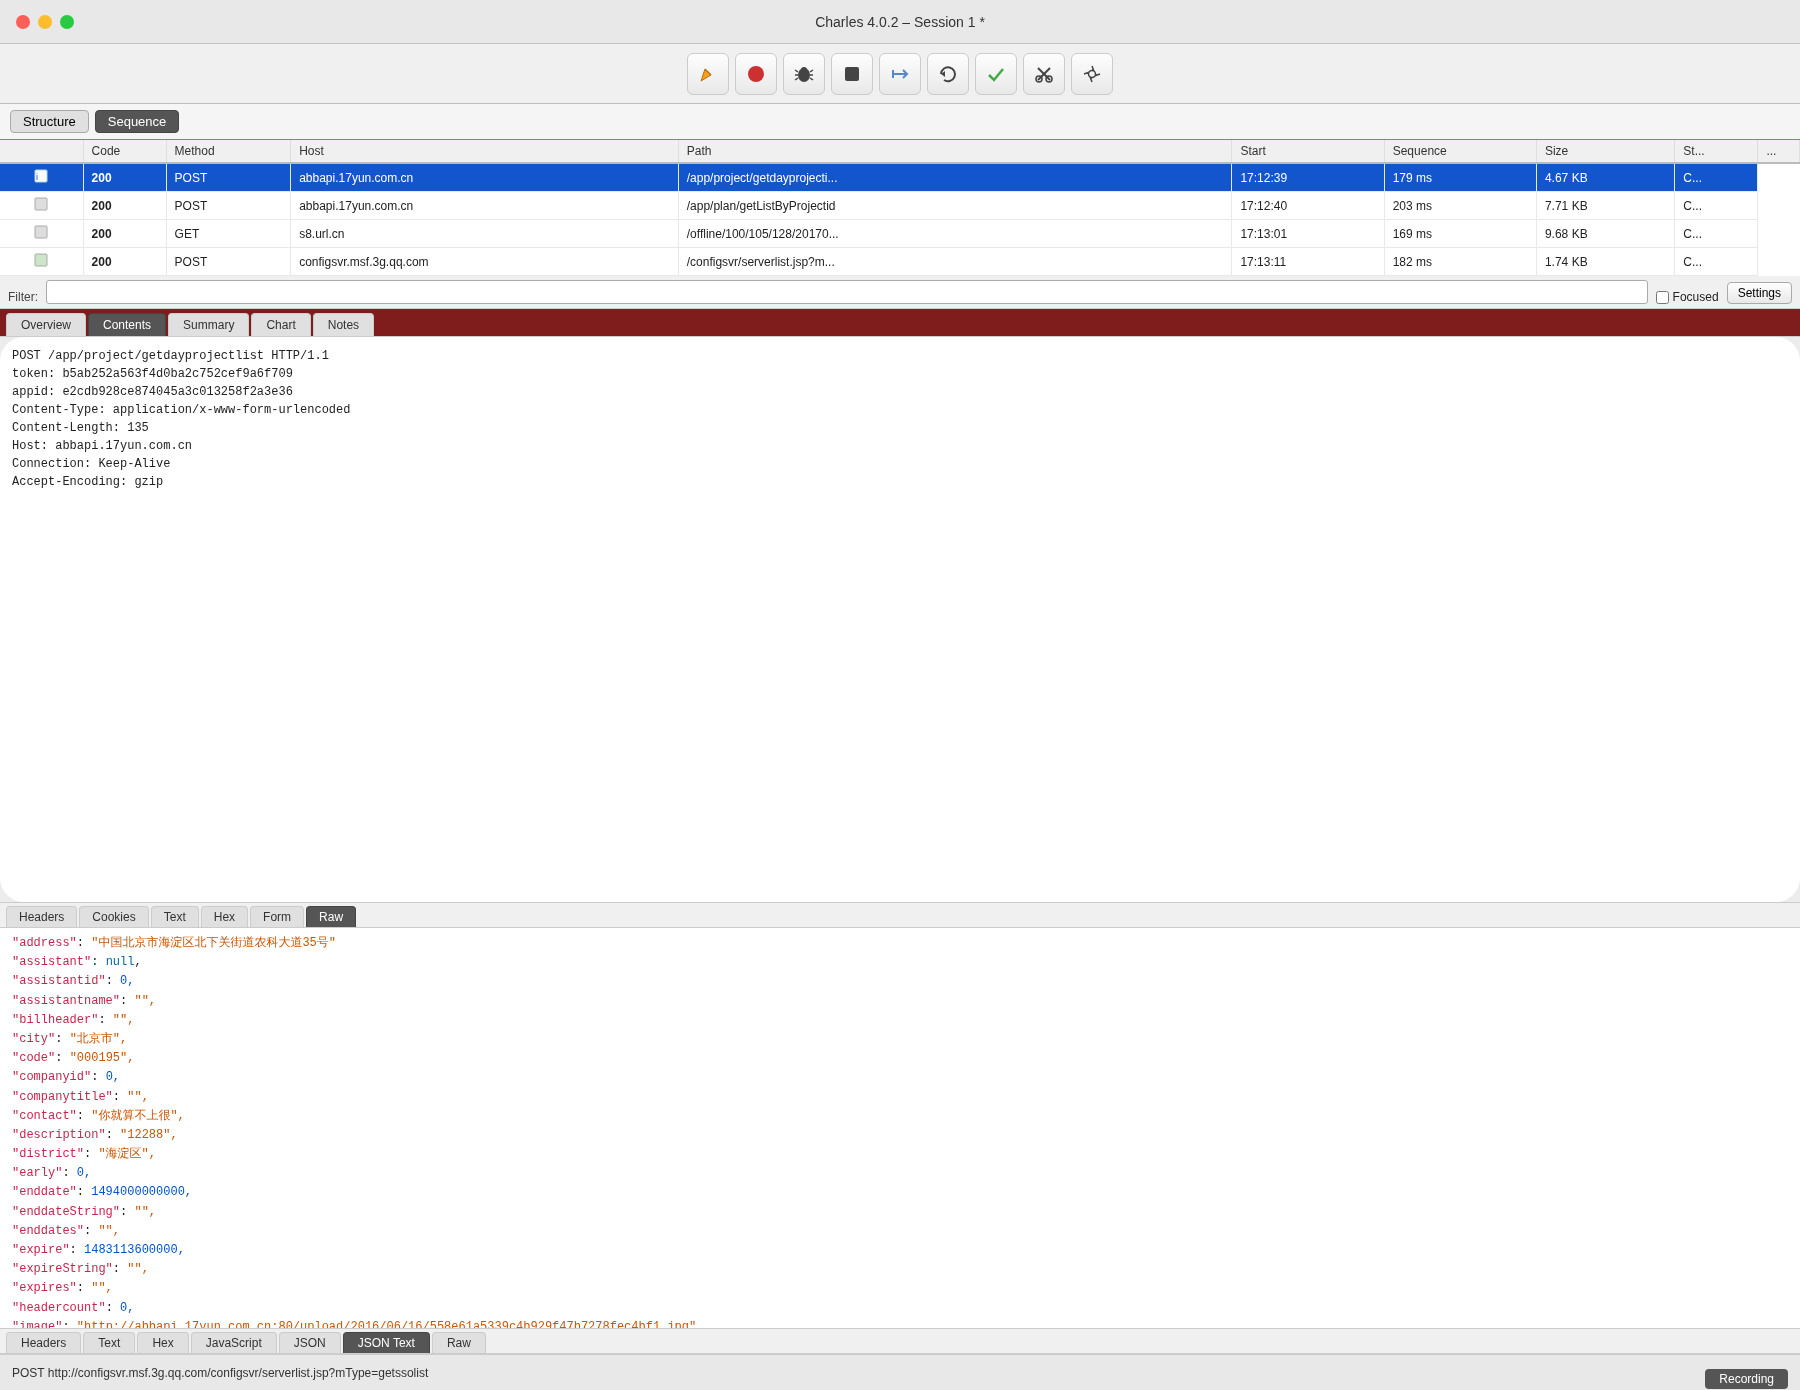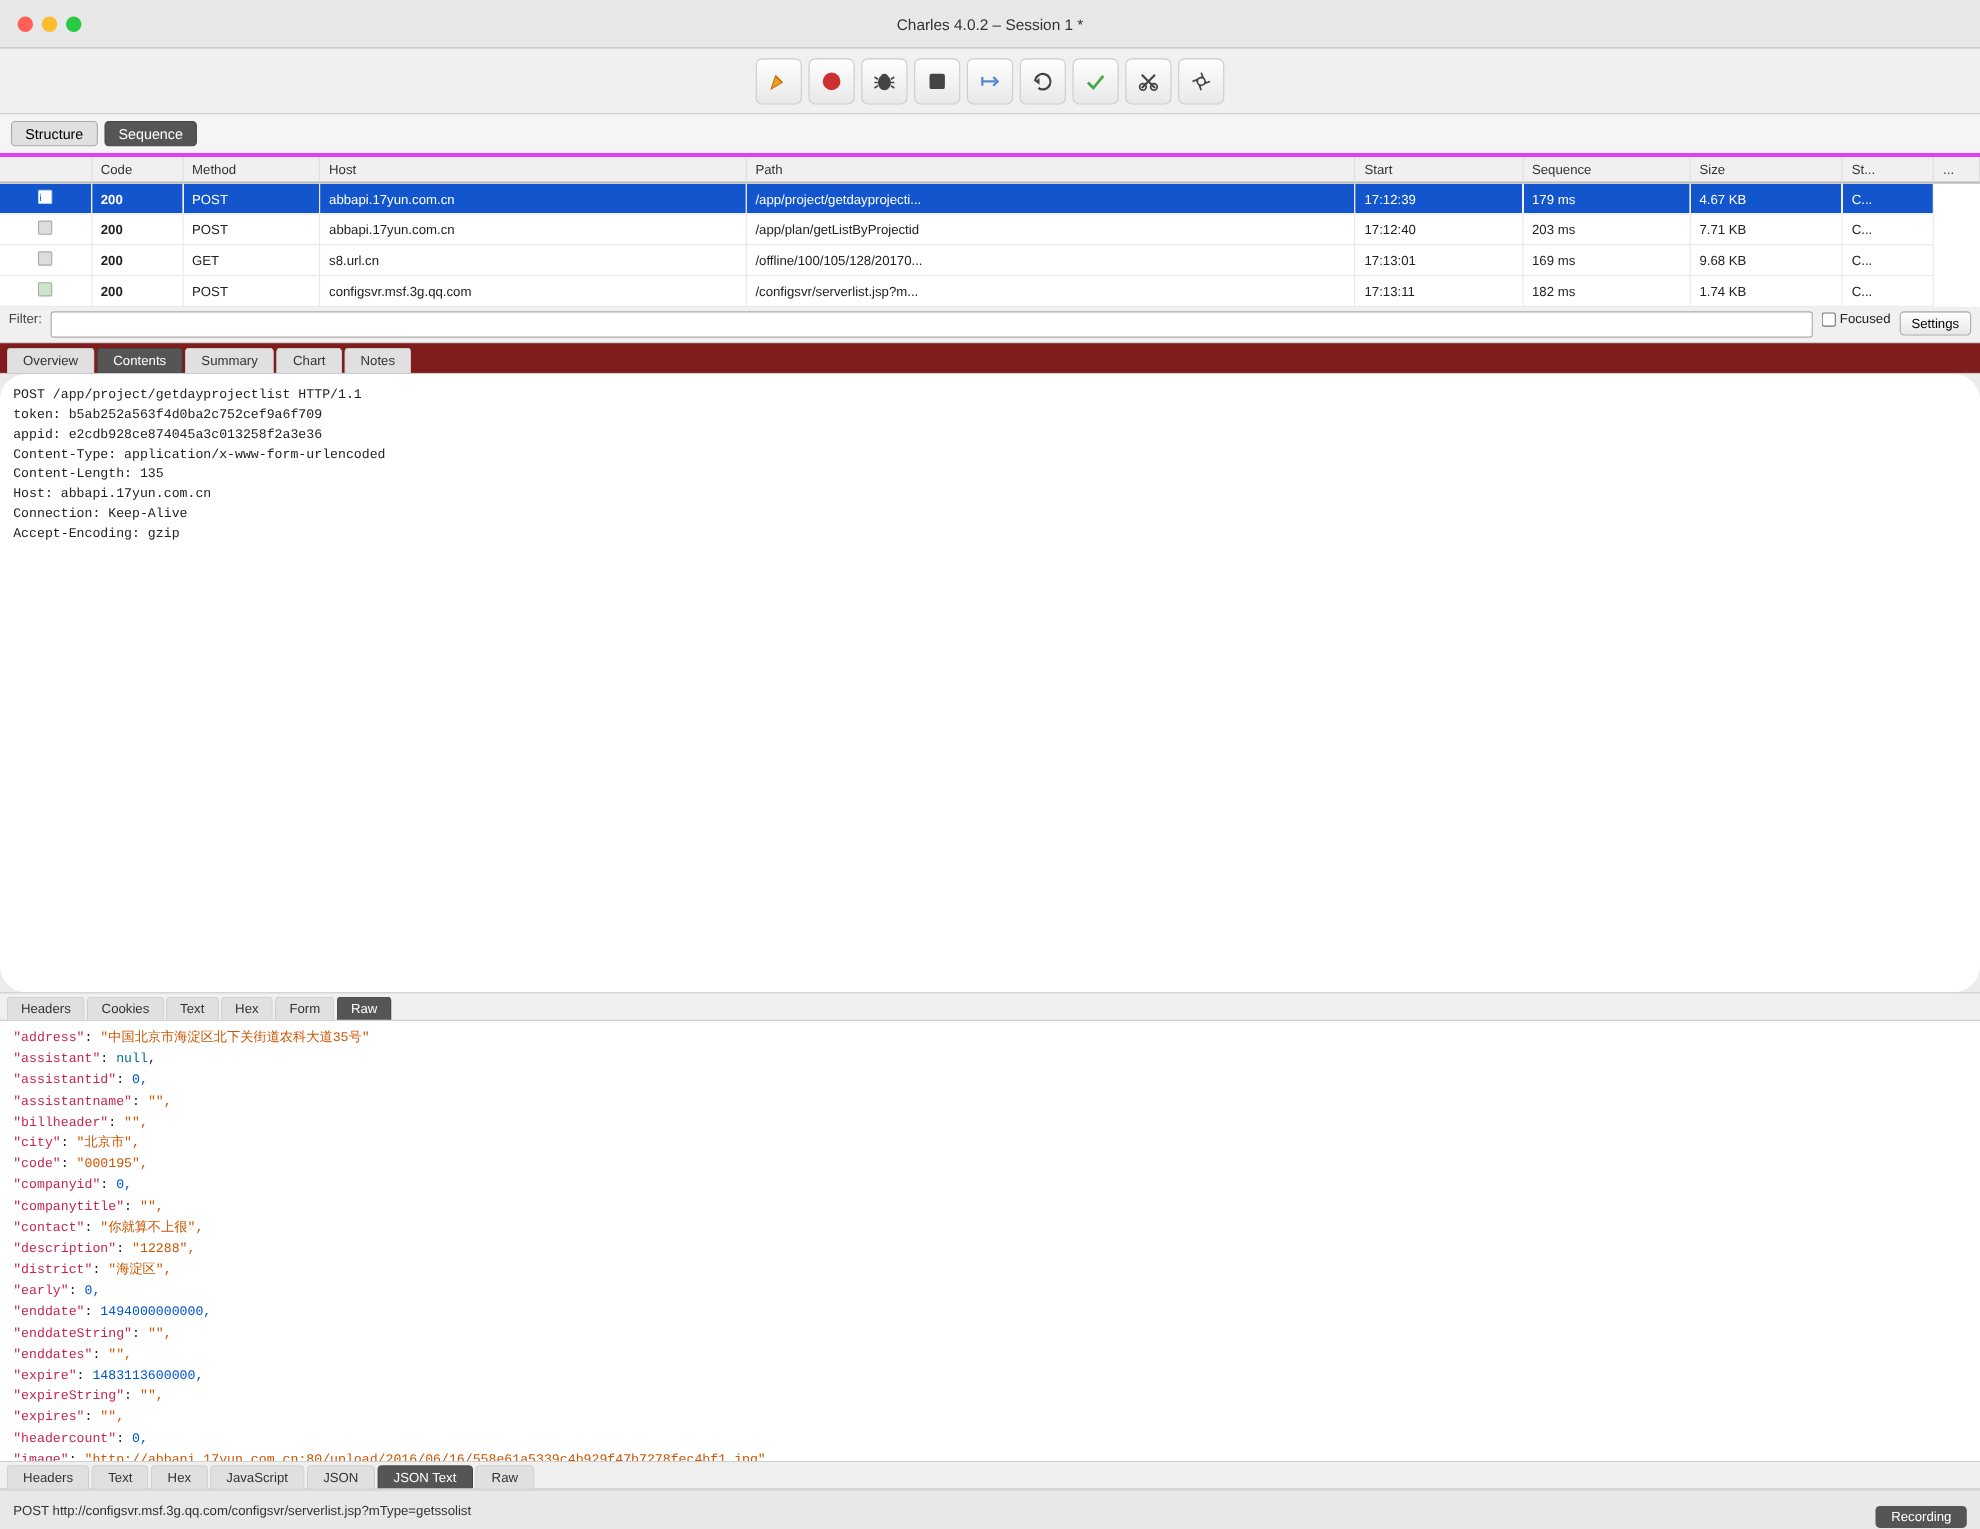--- a/index.html
+++ b/index.html
@@ -70,21 +70,21 @@
       flex-direction: column;
       height: calc(1390px - 44px - 60px);
     }
 
     
     .view-toggle {
       display: flex;
       align-items: center;
       padding: 6px 10px;
       background: #f5f5f5;
-      border-bottom: 4px solid #d946ef;
+      border-bottom: 1px solid #d946ef;
       gap: 6px;
     }
     .view-btn {
       padding: 3px 12px;
       border-radius: 4px;
       border: 1px solid #aaa;
       background: #e0e0e0;
       cursor: pointer;
       font-size: 13px;
     }
@@ -124,21 +124,21 @@
       text-overflow: ellipsis;
     }
     .request-table tr.selected td {
       background: #1255cc;
       color: #fff;
     }
 
     
     .filter-row {
       display: flex;
-      align-items: flex-start;
+      align-items: flex-end;
       padding: 4px 8px;
       background: #f0f0f0;
       border-bottom: 1px solid #ccc;
       gap: 8px;
     }
     .filter-label { font-size: 12px; color: #444; }
     .filter-input {
       flex: 1;
       height: 24px;
       border: 1px solid #aaa;

